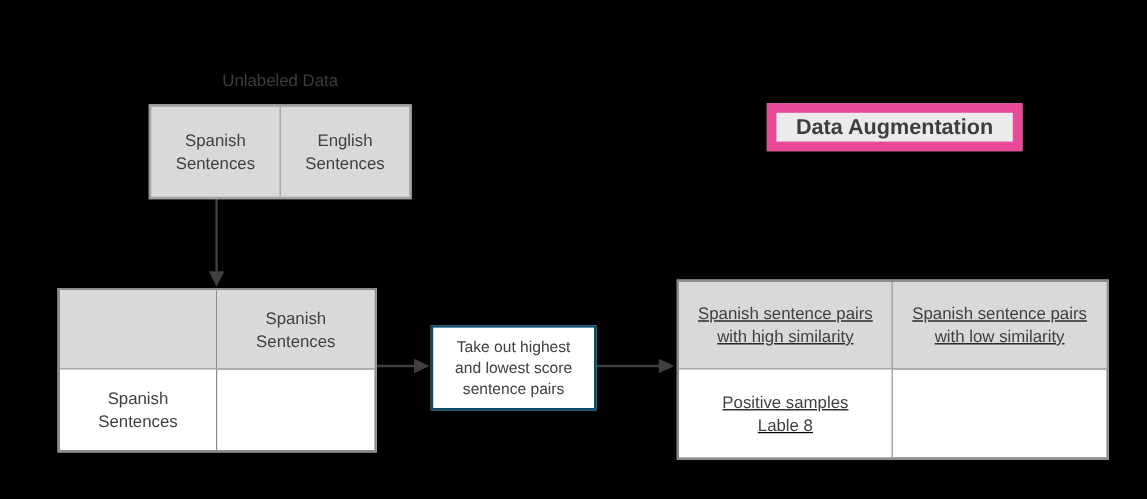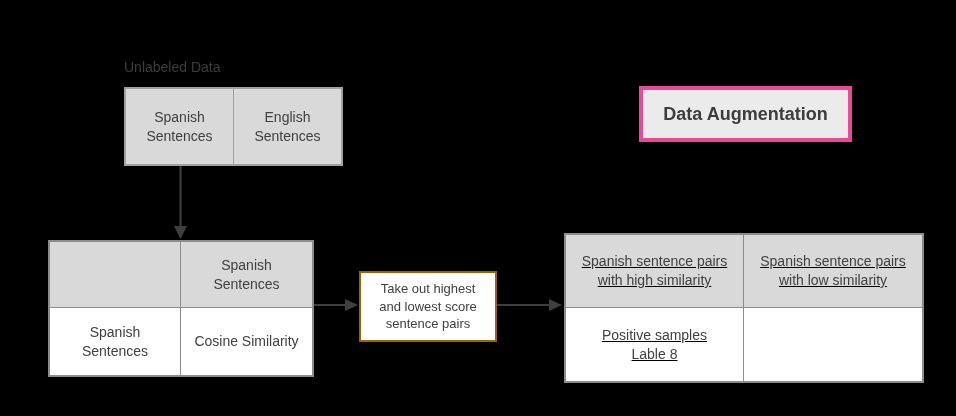--- a/index.html
+++ b/index.html
@@ -22,20 +22,21 @@
     position: absolute;
     left: 0; top: 0;
     width: 956px; height: 416px;
   }
 
   
   .caption {
     position: absolute;
     left: 124px; top: 59px;
     width: 219px;
+    text-align: center;
     font-size: 14px;
     color: #3d3d3d;
   }
 
   
   .topbox {
     position: absolute;
     left: 124px; top: 87px;
     width: 219px; height: 79px;
     box-sizing: border-box;
@@ -102,38 +103,38 @@
     text-decoration: underline;
   }
 
   
   .process {
     position: absolute;
     left: 359px; top: 271px;
     width: 138px; height: 71px;
     box-sizing: border-box;
     background: #ffffff;
-    border: 2px solid #a16207;
+    border: 2px solid #0c4a6e;
     display: flex;
     align-items: center;
     justify-content: center;
     text-align: center;
     font-size: 13px;
     line-height: 1.35;
     color: #404040;
   }
 
   
   .title-box {
     position: absolute;
     left: 639px; top: 86px;
-    width: 213px; height: 56px;
+    width: 213px; height: 40px;
     box-sizing: border-box;
     background: #ebebeb;
-    border: 4px solid #ec4899;
+    border: 8px solid #ec4899;
     display: flex;
     align-items: center;
     justify-content: center;
     font-size: 18px;
     font-weight: bold;
     color: #3d3d3d;
   }
 </style>
 </head>
 <body>
@@ -164,21 +165,20 @@
 Sentences</div>
   </div>
 
 
   <div class="tbl left-tbl">
     <div class="c head row0 col0 pre"></div>
     <div class="c head row0 pre">Spanish
 Sentences</div>
     <div class="c body col0 pre">Spanish
 Sentences</div>
-    <div class="c body pre">Cosine Similarity</div>
   </div>
 
   <div class="process pre">Take out highest
 and lowest score
 sentence pairs</div>
 
   <div class="tbl right-tbl">
     <div class="c head row0 col0 pre">Spanish sentence pairs
 with high similarity</div>
     <div class="c head row0 pre">Spanish sentence pairs

